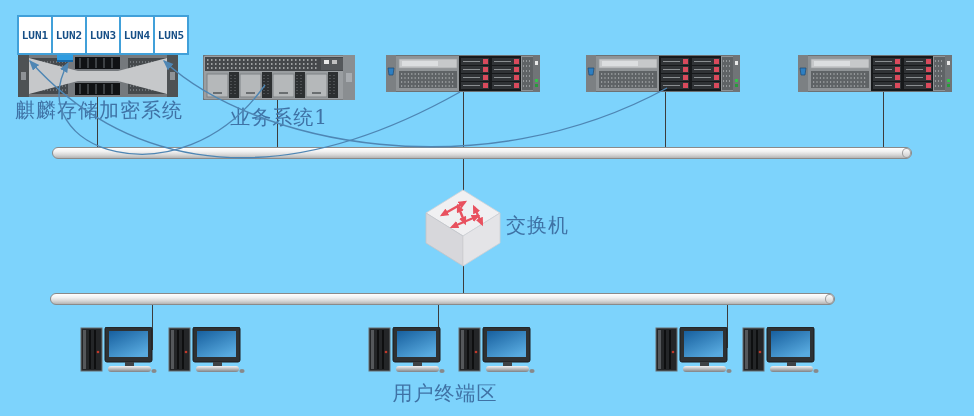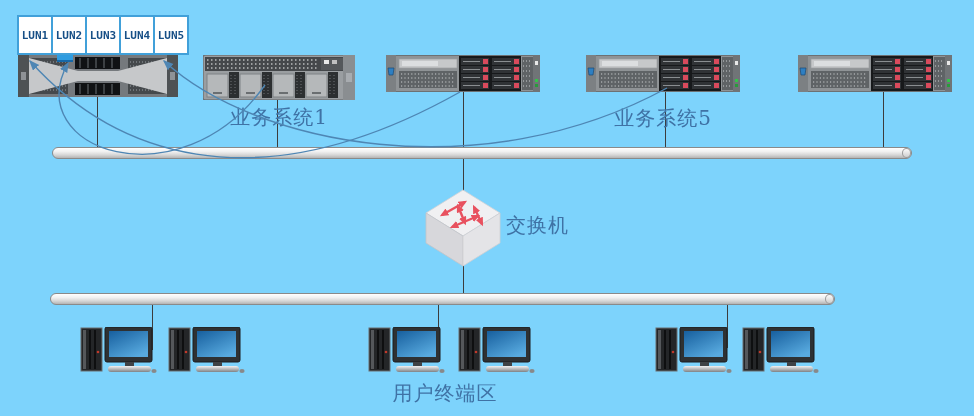--- a/index.html
+++ b/index.html
@@ -470,22 +470,22 @@
     <line x1="17" y1="3" x2="17" y2="42" stroke="#000" stroke-width="1.2"></line>
     <circle cx="20" cy="25" r="1.3" fill="#c0392b"></circle>
     <rect x="27" y="0" width="47" height="35" rx="2" fill="#2e3133" stroke="#1a1c1e"></rect>
     <rect x="31" y="4" width="39" height="26" fill="url(#scr)"></rect>
     <rect x="47" y="35" width="9" height="4" fill="#3f4346"></rect>
     <rect x="30" y="39" width="43" height="6" rx="3" fill="url(#base)"></rect>
     <ellipse cx="76" cy="44" rx="2.6" ry="1.9" fill="#88898a"></ellipse>
   </svg>
 </div>
 
+  <div class="lbl" style="left:14px;top:97px;width:170px">麒麟存储加密系统</div>
   <div class="lbl" style="left:203px;top:104px;width:152px">业务系统1</div>
-  <div class="lbl" style="left:586px;top:105px;width:154px">业务系统5</div>
   <div class="lbl" style="left:385px;top:380px;width:120px">用户终端区</div>
   <div class="lbl" style="left:506px;top:212px">交换机</div>
 
   <svg class="overlay" width="974" height="416" viewBox="0 0 974 416">
     <defs>
       <marker id="ab" markerWidth="9" markerHeight="8" refX="6.5" refY="3" orient="auto">
         <path d="M0,0 L7.5,3 L0,6 z" fill="#4e86b4"></path>
       </marker>
     </defs>
     <g stroke="#4e86b4" stroke-width="1.4" fill="none">

